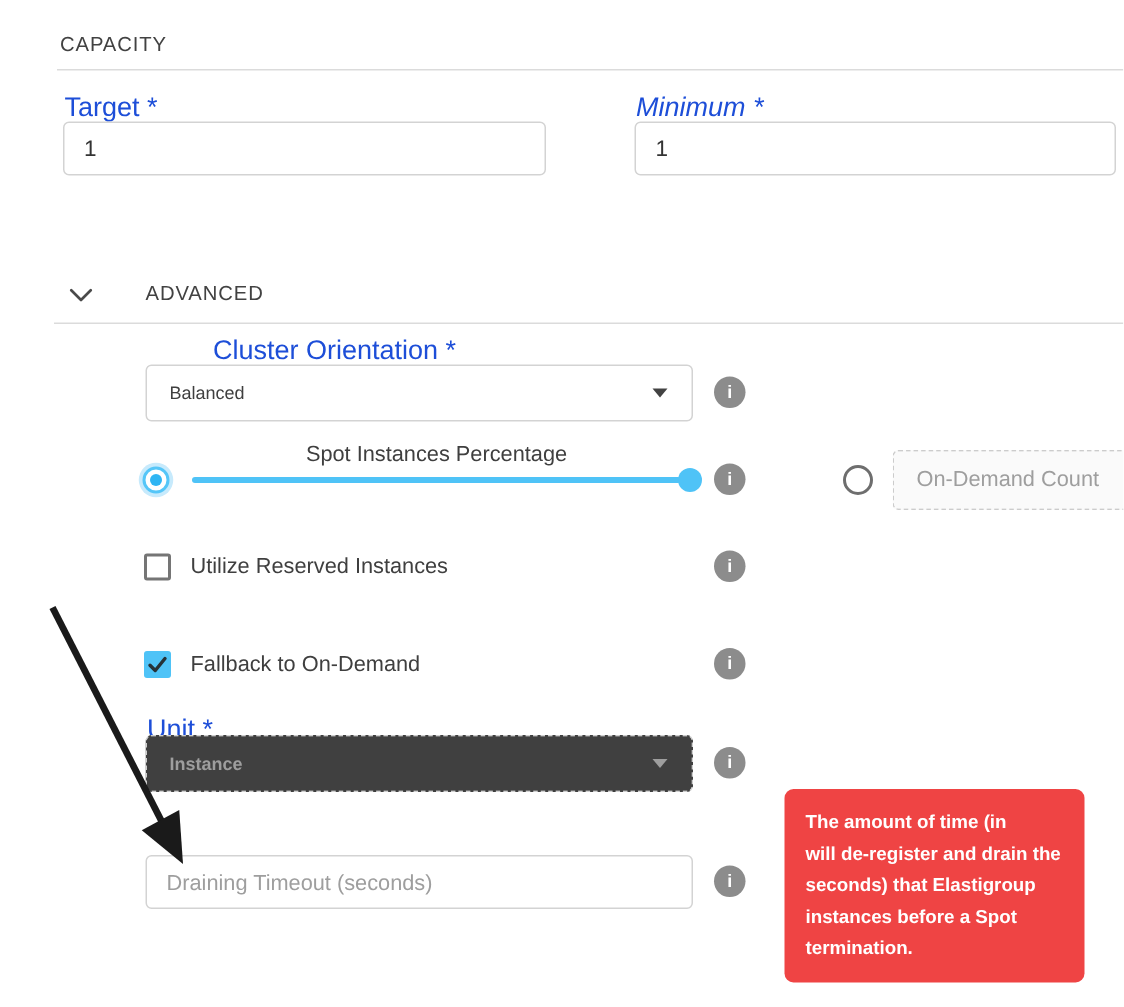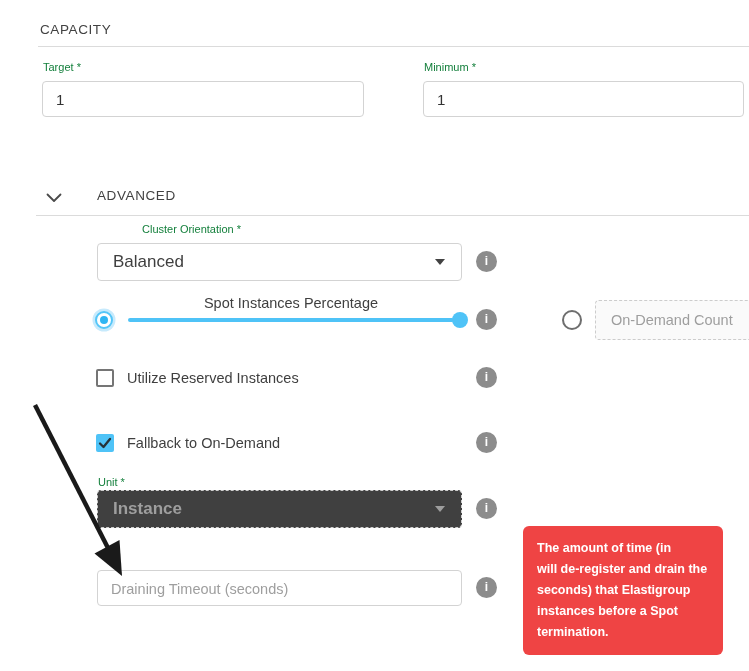--- a/index.html
+++ b/index.html
@@ -9,35 +9,35 @@
     position:relative; width:749px; height:671px;
     background:#fff; overflow:hidden;
   }
   .abs { position:absolute; }
 
   .section-title {
     font-size:13.5px; color:#424242; letter-spacing:.6px; font-weight:400;
   }
   .divider { height:1px; background:#dbdbdb; }
 
-  .field-label { font-size:11px; color:#15803d; }
+  .field-label { font-size:18px; color:#1d4ed8; }
 
   .text-input {
     border:1px solid #d3d3d3; border-radius:4px; background:#fff;
     font-family:"Liberation Sans", sans-serif;
     font-size:15px; color:#333; padding:0 13px; outline:none; width:100%; height:100%;
   }
   .text-input::placeholder { color:#9e9e9e; font-size:14.5px; }
 
   .select-box {
     border:1px solid #d3d3d3; border-radius:4px; background:#fff;
     display:flex; align-items:center; justify-content:space-between;
     padding:0 16px 0 15px; cursor:pointer;
   }
-  .select-value { font-size:17px; color:#3f3f3f; }
+  .select-value { font-size:12px; color:#3f3f3f; }
   .caret-down {
     width:0; height:0;
     border-left:5px solid transparent; border-right:5px solid transparent;
     border-top:6px solid #424242;
   }
   .select-box.disabled {
     border:1px dashed #cfcfcf; background:#404040; cursor:default;font-weight:bold;
   }
   .select-box.disabled .select-value { color:#9e9e9e; }
   .select-box.disabled .caret-down { border-top-color:#9e9e9e; }
@@ -94,21 +94,21 @@
 <div class="page">
 
   <div class="abs section-title" style="left:40px; top:22px;">CAPACITY</div>
   <div class="abs divider" style="left:38px; top:46px; width:711px;"></div>
 
   <div class="abs field-label" style="left:43px; top:61px;">Target *</div>
   <div class="abs" style="left:42px; top:81px; width:322px; height:36px;">
     <input class="text-input" type="text" value="1" style="">
   </div>
 
-  <div class="abs field-label" style="left:424px; top:61px;">Minimum *</div>
+  <div class="abs field-label" style="left:424px; top:61px;font-style:italic;">Minimum *</div>
   <div class="abs" style="left:423px; top:81px; width:321px; height:36px;">
     <input class="text-input" type="text" value="1" style="">
   </div>
 
   <div class="abs" style="left:46px; top:189px; width:16px; height:10px;">
     <svg width="16" height="10" viewBox="0 0 16 10">
       <polyline points="1.5,1.5 8,8 14.5,1.5" fill="none" stroke="#4a4a4a" stroke-width="1.8" stroke-linecap="round" stroke-linejoin="round"></polyline>
     </svg>
   </div>
   <div class="abs section-title" style="left:97px; top:188px;">ADVANCED</div>

